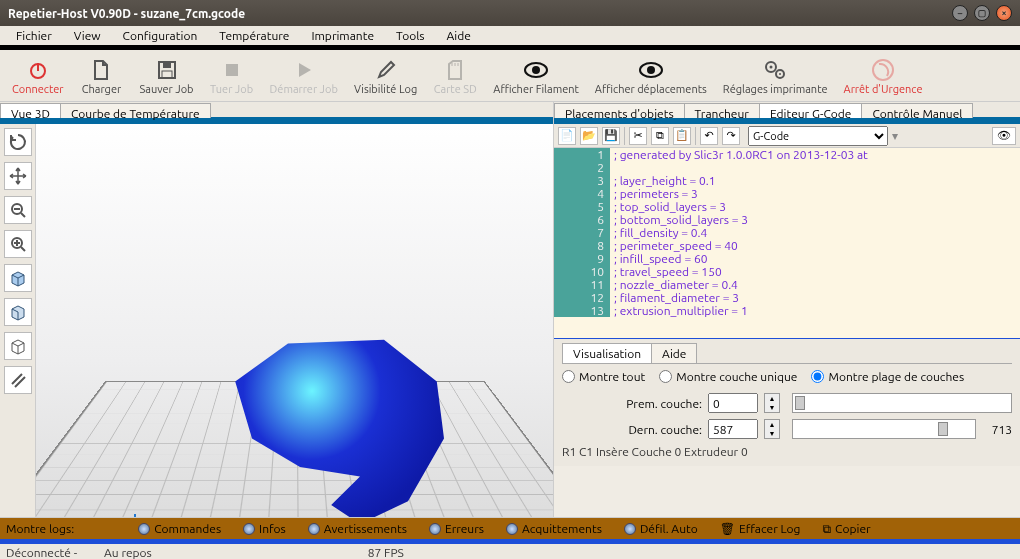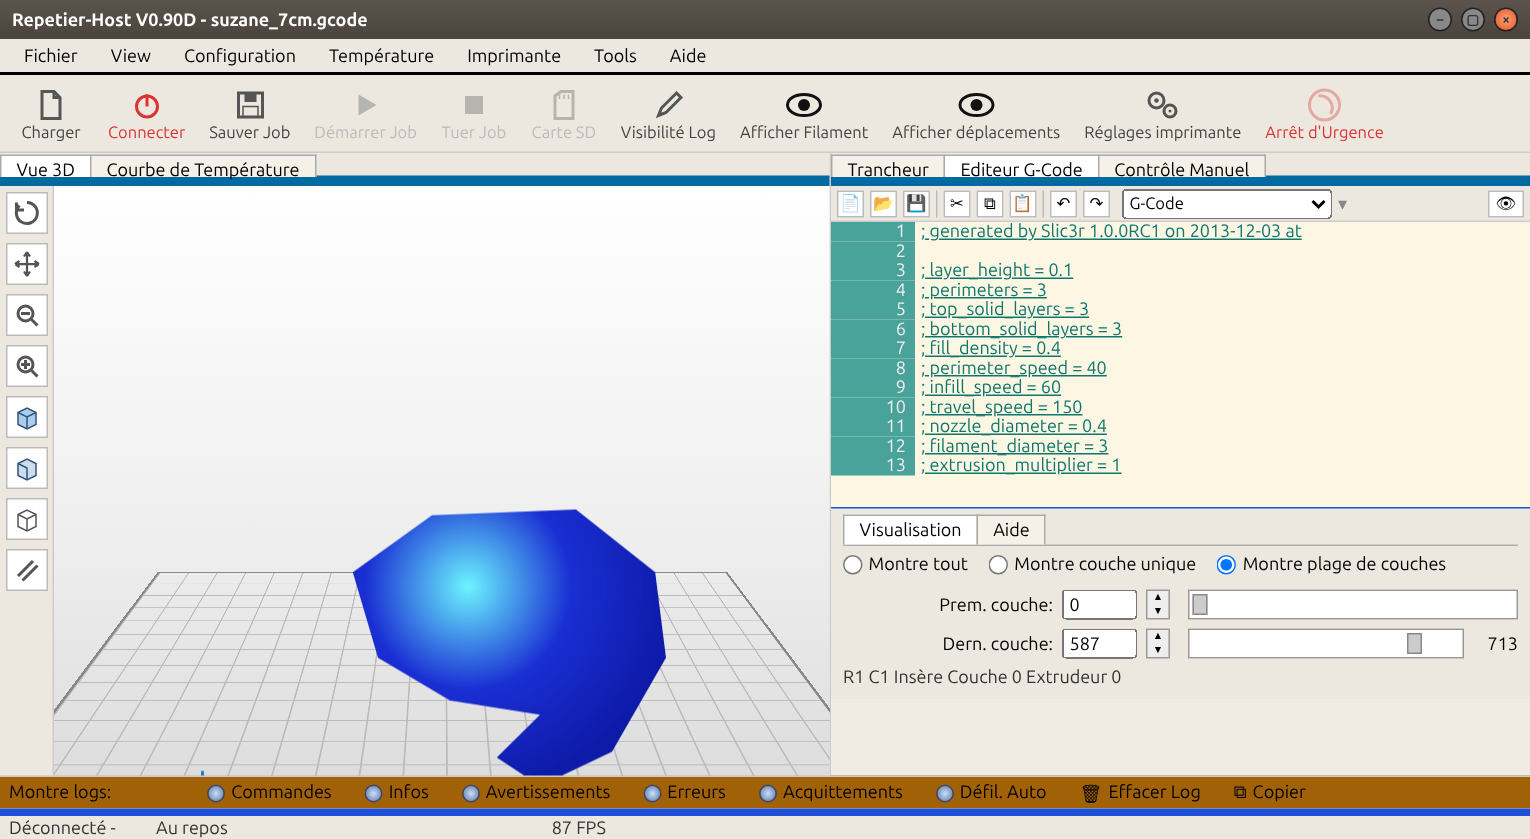--- a/index.html
+++ b/index.html
@@ -4,21 +4,21 @@
 <style>
 * { box-sizing: border-box; margin: 0; padding: 0; font-family: "Ubuntu", "Segoe UI", sans-serif; font-size: 12px; }
 body { width: 1020px; height: 559px; background: #f0ece4; overflow: hidden; }
 
 .titlebar { height: 26px; background: linear-gradient(#5a544d,#4a443d); color: #fff; display: flex; align-items: center; padding: 0 8px; font-weight: bold; }
 .titlebar .title-text { flex: 1; }
 .win-btns { display: flex; gap: 6px; }
 .win-btn { width: 16px; height: 16px; border-radius: 50%; border: 1px solid #222; display:flex;align-items:center;justify-content:center;font-size:9px;color:#333;background:#888;}
 .win-close { background: radial-gradient(#f7a27a,#e95420); }
 
-.menubar { height: 24px; background: #ece8e0; display: flex; align-items: center; padding: 0 6px; gap: 2px; border-bottom: 2px solid #000000; }
+.menubar { height: 24px; background: #ece8e0; display: flex; align-items: center; padding: 0 6px; gap: 2px; border-bottom: 5px solid #000000; }
 .menubar span { padding: 3px 10px; cursor: default; }
 
 .toolbar { height: 52px; background: #ece8e0; display: flex; align-items: center; padding: 0 4px; border-bottom: 1px solid #ccc; }
 .tool-btn { display: flex; flex-direction: column; align-items: center; justify-content: center; padding: 2px 8px; cursor: pointer; min-width: 60px; }
 .tool-btn .icon { height: 26px; display:flex;align-items:center;justify-content:center; }
 .tool-btn .lbl { font-size: 11px; color: #444; white-space: nowrap; }
 .tool-btn.disabled .lbl { color: #bbb; }
 .tool-btn.disabled .icon { opacity: .35; }
 .tool-btn.red .lbl { color: #d33; }
 
@@ -46,21 +46,21 @@
 .axes .ax { position:absolute; width:2px;height:40px;transform-origin:bottom center;}
 .axes .z { background:#27c; height:50px;}
 
 .editor-bar { height: 24px; display:flex;align-items:center;border-bottom:1px solid #ccc;padding:0 4px;gap:4px;background:#ece8e0;}
 .editor-bar .eb-btn { width:18px;height:18px;border:1px solid #bbb;background:#fff;display:flex;align-items:center;justify-content:center;cursor:pointer;font-size:11px;}
 .editor-bar select { height:20px;font-size:11px;flex:0 0 140px;margin-left:4px;}
 
 .gcode { flex:0 0 190px; background:#fdf6e3; overflow:auto; font-family: "Courier New", monospace; font-size:12px; }
 .gcode-row { display:flex; }
 .gcode-gutter { width:56px;background:#4aa39a;color:#eee;text-align:right;padding-right:6px;white-space:pre;}
-.gcode-text { padding-left:4px;color:#0f766e;white-space:pre;text-decoration:underline;}
+.gcode-text { padding-left:4px;color:#6d28d9;white-space:pre;}
 
 .viz-section { border-top:1px solid #1d4ed8; padding:4px 8px 8px; background:#ece8e0; }
 .vtabs { display:flex;border-bottom:1px solid #aaa;margin-bottom:6px;}
 .vtabs .tab { top:0;}
 .radio-row { display:flex;gap:14px;margin:6px 0 10px;font-size:12px;}
 .radio-row label { display:flex;align-items:center;gap:4px;}
 .spinner-row { display:flex;align-items:center;gap:6px;margin:6px 0;}
 .spinner-row .lbl { width:140px;text-align:right;}
 .spinner-row input { width:50px;height:20px;padding:1px 3px;}
 .spinner-btns { width:16px;height:20px;border:1px solid #999;background:#eee;display:flex;flex-direction:column;}
@@ -93,80 +93,80 @@
     <span>Fichier</span>
     <span>View</span>
     <span>Configuration</span>
     <span>Température</span>
     <span>Imprimante</span>
     <span>Tools</span>
     <span>Aide</span>
   </div>
 
 <div class="toolbar" id="toolbar">
+    <div class="tool-btn red">
+      <div class="icon">
+        <svg width="22" height="22">
+          <circle cx="11" cy="12" r="7" fill="none" stroke="#d33" stroke-width="2"></circle>
+          <path d="M11 4v8" stroke="#d33" stroke-width="2"></path>
+        </svg>
+      </div>
+      <div class="lbl">Connecter</div>
+    </div>
     <div class="tool-btn">
       <div class="icon">
         <svg width="20" height="22">
           <path d="M4 2h8l4 4v14H4z" fill="none" stroke="#555" stroke-width="2"></path>
           <path d="M12 2v4h4" fill="none" stroke="#555" stroke-width="2"></path>
         </svg>
       </div>
       <div class="lbl">Charger</div>
-    </div>
-    <div class="tool-btn red">
-      <div class="icon">
-        <svg width="22" height="22">
-          <circle cx="11" cy="12" r="7" fill="none" stroke="#d33" stroke-width="2"></circle>
-          <path d="M11 4v8" stroke="#d33" stroke-width="2"></path>
-        </svg>
-      </div>
-      <div class="lbl">Connecter</div>
     </div>
     <div class="tool-btn">
       <div class="icon">
         <svg width="20" height="20">
           <rect x="2" y="2" width="16" height="16" fill="none" stroke="#555" stroke-width="2"></rect>
           <rect x="6" y="2" width="8" height="6" fill="#555"></rect>
           <rect x="5" y="11" width="10" height="7" fill="none" stroke="#555"></rect>
         </svg>
       </div>
       <div class="lbl">Sauver Job</div>
     </div>
     <div class="tool-btn disabled">
       <div class="icon">
         <svg width="20" height="20">
+          <rect x="4" y="4" width="12" height="12" fill="#555"></rect>
+        </svg>
+      </div>
+      <div class="lbl">Tuer Job</div>
+    </div>
+    <div class="tool-btn disabled">
+      <div class="icon">
+        <svg width="20" height="20">
           <path d="M5 3l12 7-12 7z" fill="#555"></path>
         </svg>
       </div>
       <div class="lbl">Démarrer Job</div>
     </div>
-    <div class="tool-btn disabled">
+    <div class="tool-btn">
       <div class="icon">
         <svg width="20" height="20">
-          <rect x="4" y="4" width="12" height="12" fill="#555"></rect>
-        </svg>
-      </div>
-      <div class="lbl">Tuer Job</div>
+          <path d="M3 17l2-5L15 2l3 3L8 15z" fill="none" stroke="#555" stroke-width="2"></path>
+        </svg>
+      </div>
+      <div class="lbl">Visibilité Log</div>
     </div>
     <div class="tool-btn disabled">
       <div class="icon">
         <svg width="18" height="22">
           <path d="M3 5l4-3h8v18H3z" fill="none" stroke="#555" stroke-width="2"></path>
           <path d="M6 4v3M9 4v3M12 4v3" stroke="#555"></path>
         </svg>
       </div>
       <div class="lbl">Carte SD</div>
-    </div>
-    <div class="tool-btn">
-      <div class="icon">
-        <svg width="20" height="20">
-          <path d="M3 17l2-5L15 2l3 3L8 15z" fill="none" stroke="#555" stroke-width="2"></path>
-        </svg>
-      </div>
-      <div class="lbl">Visibilité Log</div>
     </div>
     <div class="tool-btn">
       <div class="icon">
         <svg width="26" height="18">
           <ellipse cx="13" cy="9" rx="11" ry="7" fill="none" stroke="#111" stroke-width="2"></ellipse>
           <circle cx="13" cy="9" r="4" fill="#111"></circle>
         </svg>
       </div>
       <div class="lbl">Afficher Filament</div>
     </div>
@@ -261,20 +261,21 @@
         <div class="model"></div>
         <div class="axes">
           <div class="ax z"></div>
         </div>
       </div>
     </div>
   </div>
 
   <div class="right-pane">
     <div class="tabs" id="right-tabs">
+        <div class="tab">Placements d'objets</div>
         <div class="tab">Trancheur</div>
         <div class="tab active">Editeur G-Code</div>
         <div class="tab">Contrôle Manuel</div>
       </div>
     <div class="editor-bar">
       <div class="eb-btn">📄</div>
       <div class="eb-btn">📂</div>
       <div class="eb-btn">💾</div>
       <div style="width:1px;height:18px;background:#bbb"></div>
       <div class="eb-btn">✂</div>

